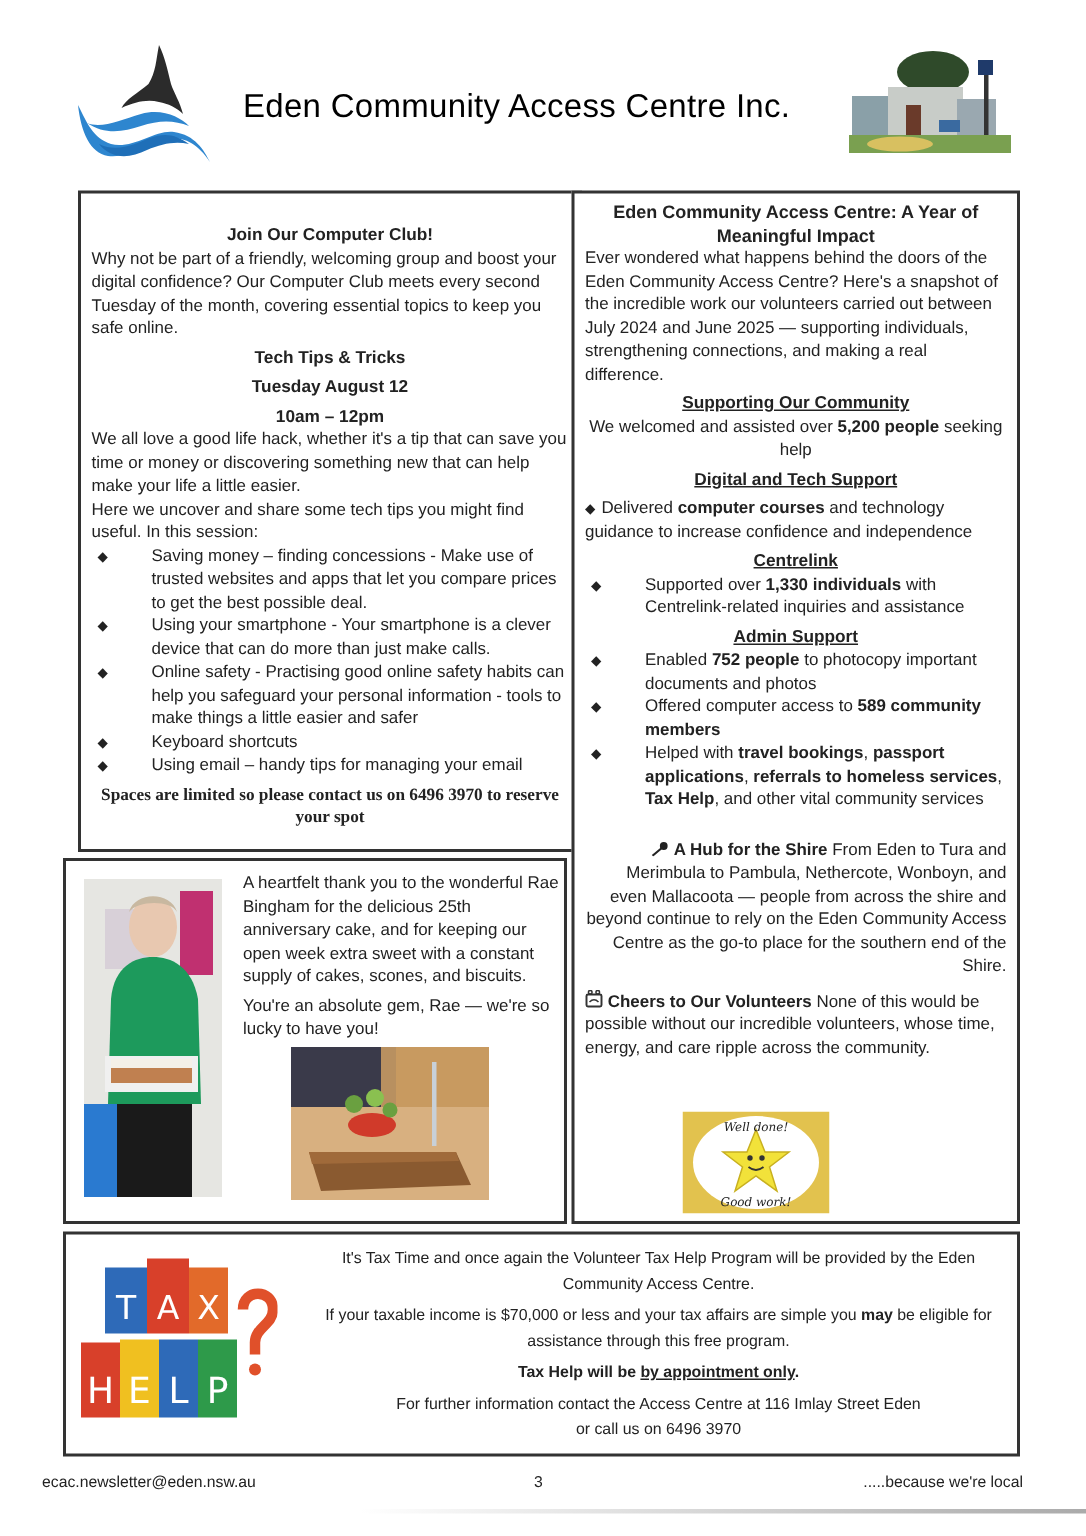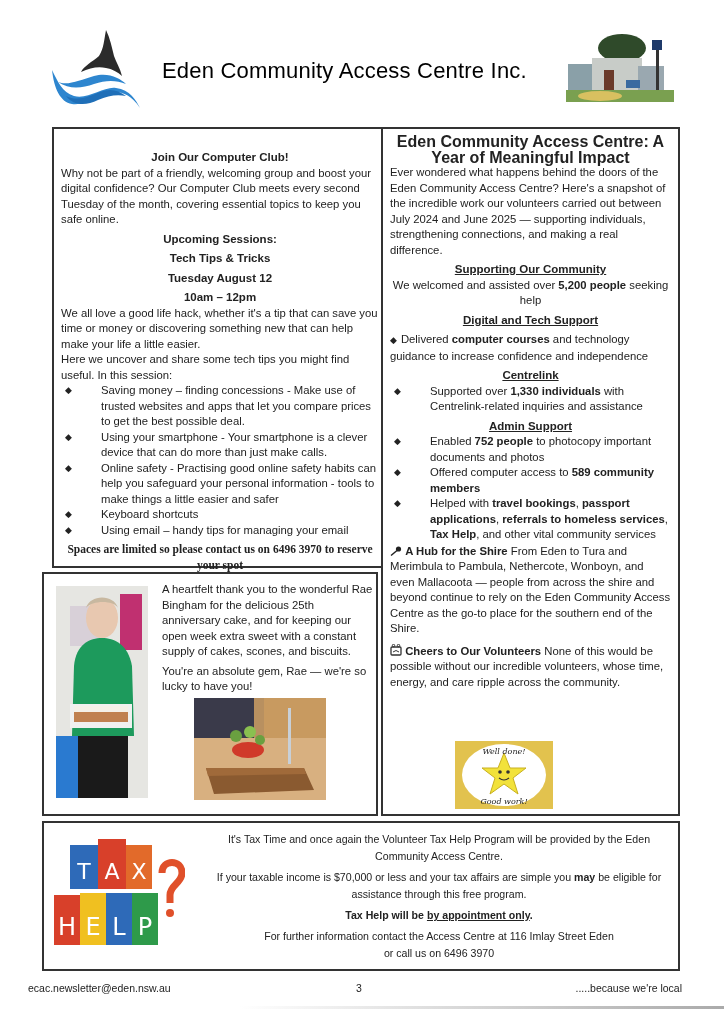--- a/index.html
+++ b/index.html
@@ -62,21 +62,20 @@
     <rect x="96" y="12" width="3" height="50" fill="#333"></rect>
     <rect x="92" y="10" width="10" height="10" fill="#1f3a6a"></rect>
     <rect x="6" y="60" width="108" height="12" fill="#7aa050"></rect>
     <ellipse cx="40" cy="66" rx="22" ry="5" fill="#d8c060"></ellipse>
   </svg>
 </div>
 
 <div class="box b1 t">
   <p class="h">Join Our Computer Club!</p>
   <p>Why not be part of a friendly, welcoming group and boost your digital confidence? Our Computer Club meets every second Tuesday of the month, covering essential topics to keep you safe online.</p>
-  <p class="h sp">Upcoming Sessions:</p>
   <p class="h sp">Tech Tips &amp; Tricks</p>
   <p class="h sp">Tuesday August 12</p>
   <p class="h sp">10am – 12pm</p>
   <p>We all love a good life hack, whether it's a tip that can save you time or money or discovering something new that can help make your life a little easier.</p>
   <p>Here we uncover and share some tech tips you might find useful. In this session:</p>
   <ul class="d">
     <li><span class="bul">◆</span><span>Saving money – finding concessions - Make use of trusted websites and apps that let you compare prices to get the best possible deal.</span></li>
     <li><span class="bul">◆</span><span>Using your smartphone - Your smartphone is a clever device that can do more than just make calls.</span></li>
     <li><span class="bul">◆</span><span>Online safety - Practising good online safety habits can help you safeguard your personal information - tools to make things a little easier and safer</span></li>
     <li><span class="bul">◆</span><span>Keyboard shortcuts</span></li>
@@ -116,42 +115,42 @@
       <ellipse cx="54" cy="52" rx="16" ry="8" fill="#d03a2a"></ellipse>
       <circle cx="42" cy="38" r="6" fill="#6aa040"></circle>
       <circle cx="56" cy="34" r="6" fill="#8ac050"></circle>
       <circle cx="66" cy="42" r="5" fill="#6aa040"></circle>
       <rect x="94" y="10" width="3" height="56" fill="#c8d0d8"></rect>
     </svg>
   </div>
 </div>
 
 <div class="box b2 t">
-  <p class="h" style="font-size:16px;">Eden Community Access Centre: A Year of Meaningful Impact</p>
+  <p class="h" style="font-size:12px;">Eden Community Access Centre: A Year of Meaningful Impact</p>
   <p>Ever wondered what happens behind the doors of the Eden Community Access Centre? Here's a snapshot of the incredible work our volunteers carried out between July 2024 and June 2025 — supporting individuals, strengthening connections, and making a real difference.</p>
 
   <p class="h u sp">Supporting Our Community</p>
   <p class="c"><span>We welcomed and assisted over </span><b>5,200 people</b><span> seeking help</span></p>
 
   <p class="h u sp">Digital and Tech Support</p>
   <p class="sp"><span class="diamond-inline">◆</span><span>Delivered </span><b>computer courses</b><span> and technology guidance to increase confidence and independence</span></p>
 
   <p class="h u sp">Centrelink</p>
   <ul class="d">
     <li><span class="bul">◆</span><span>Supported over </span><b>1,330 individuals</b><span> with Centrelink-related inquiries and assistance</span></li>
   </ul>
 
   <p class="h u sp">Admin Support</p>
   <ul class="d">
     <li><span class="bul">◆</span><span>Enabled </span><b>752 people</b><span> to photocopy important documents and photos</span></li>
     <li><span class="bul">◆</span><span>Offered computer access to </span><b>589 community members</b><span></span></li>
     <li><span class="bul">◆</span><span>Helped with </span><b>travel bookings</b><span>, </span><b>passport applications</b><span>, </span><b>referrals to homeless services</b><span>, </span><b>Tax Help</b><span>, and other vital community services</span></li>
   </ul>
 
-  <p class="sp" style="margin-top:1px;">
+  <p class="sp" style="margin-top:18px;text-align:right;">
     <span style="display:inline-block;width:12px;height:10px;vertical-align:-1px;">
       <svg width="12" height="10" viewBox="0 0 12 10">
           <circle cx="8.5" cy="3" r="2.6" fill="#222"></circle>
           <path d="M7 4.5 L1 9.5" stroke="#222" stroke-width="1.4"></path>
         </svg>
     </span>
     <b>A Hub for the Shire</b><span> From Eden to Tura and Merimbula to Pambula, Nethercote, Wonboyn, and even Mallacoota — people from across the shire and beyond continue to rely on the Eden Community Access Centre as the go-to place for the southern end of the Shire.</span>
   </p>
 
   <p style="margin-top:7px;">

